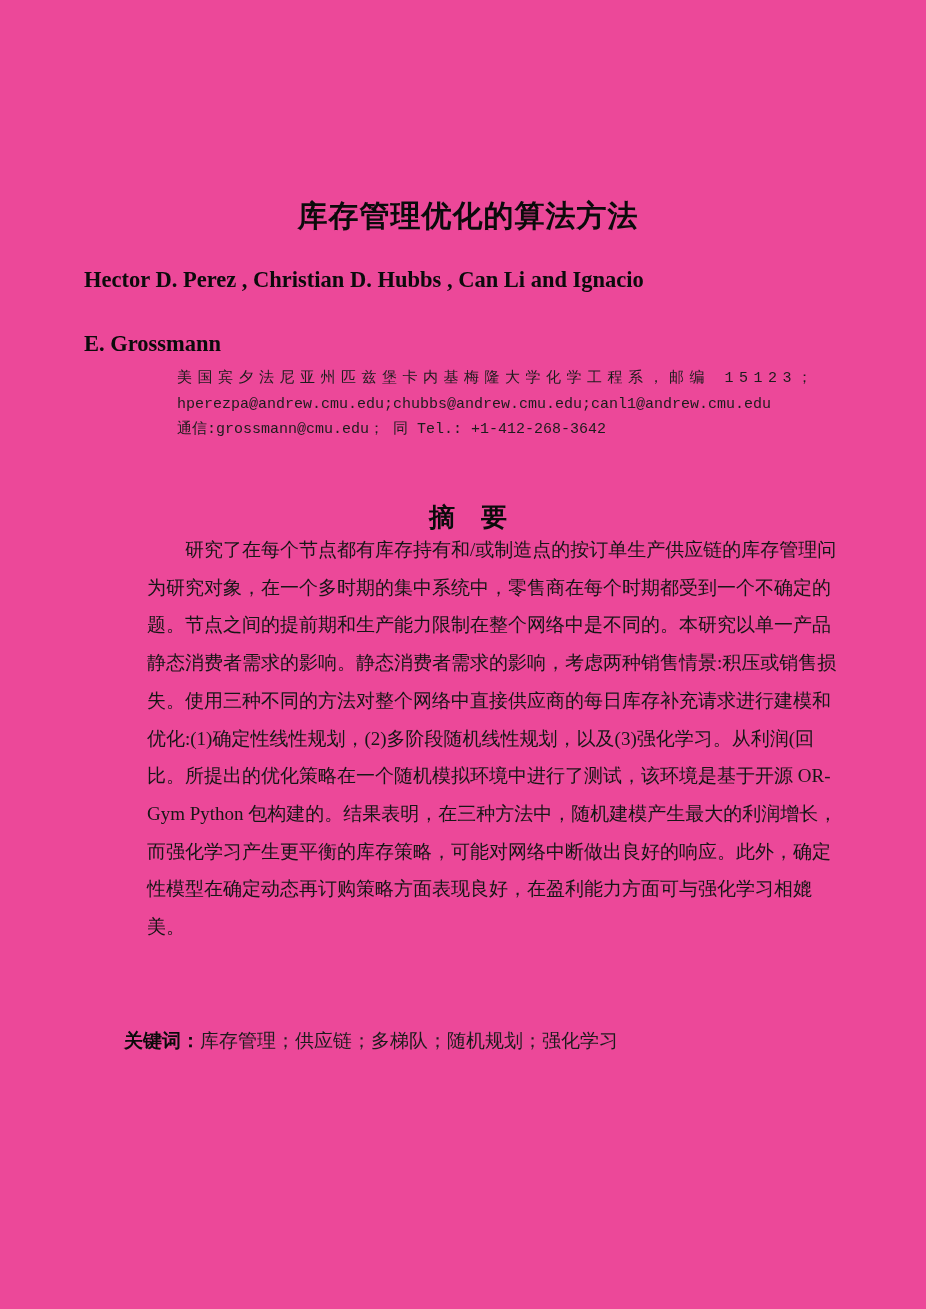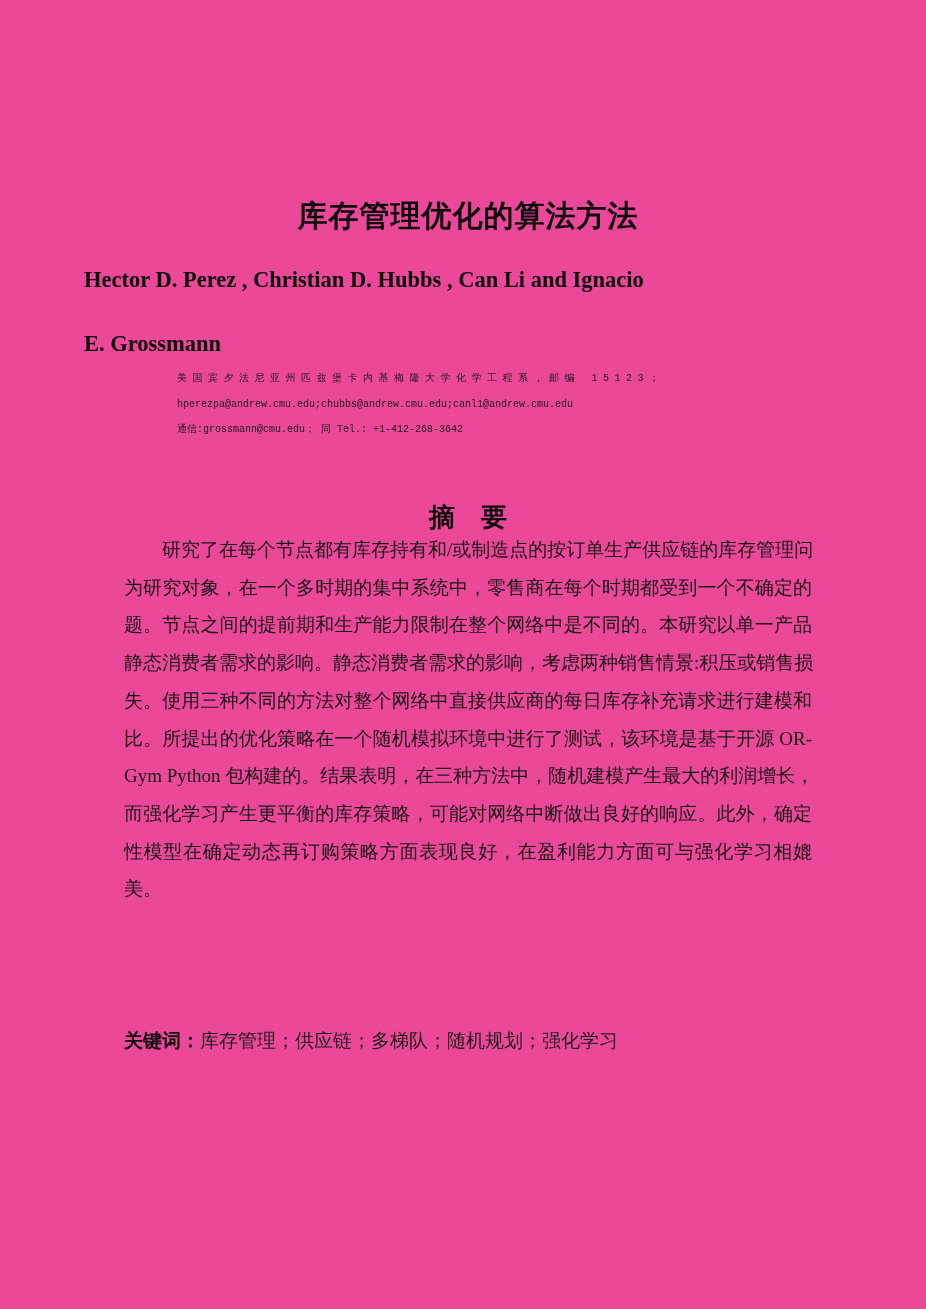--- a/index.html
+++ b/index.html
@@ -31,21 +31,21 @@
     font-weight: 700;
     font-size: 22.5px;
     line-height: 64px;
     color: #0b0b0b;
   }
   .authors .author-line { white-space: nowrap; }
   .affiliation {
     position: absolute;
     left: 177px; top: 366px; width: 636px;
     font-family: "Liberation Mono", "DejaVu Sans Mono", monospace;
-    font-size: 10px;
+    font-size: 15px;
     line-height: 25.5px;
     color: #1c1c1c;
   }
   .affiliation .aff-line { white-space: nowrap; }
   .affiliation .aff-line.spread { letter-spacing: 5.5px; }
   .abstract-heading {
     position: absolute;
     left: 124px; top: 478px; width: 688px;
     text-align: center;
     font-family: "Liberation Sans", "DejaVu Sans", sans-serif;
@@ -59,20 +59,21 @@
     left: 124px; top: 531px; width: 688px;
     font-size: 19px;
     line-height: 37.7px;
     color: #161616;
   }
   .abstract-body .abs-line {
     white-space: nowrap;
     overflow: visible;
     text-align: justify;
     text-align-last: justify;
+    margin-left: 23px;
   }
   .abstract-body .abs-line.first { text-indent: 38px; }
   .abstract-body .abs-line.last { text-align-last: left; }
   .keywords {
     position: absolute;
     left: 124px; top: 1026px; width: 688px;
     font-size: 19px;
     line-height: 30px;
     color: #1c1c1c;
     white-space: nowrap;
@@ -103,20 +104,21 @@
   </div>
 
   <h2 class="abstract-heading">摘　要</h2>
 
   <div class="abstract-body">
     <div class="abs-line first">研究了在每个节点都有库存持有和/或制造点的按订单生产供应链的库存管理问</div>
     <div class="abs-line">为研究对象，在一个多时期的集中系统中，零售商在每个时期都受到一个不确定的</div>
     <div class="abs-line">题。节点之间的提前期和生产能力限制在整个网络中是不同的。本研究以单一产品</div>
     <div class="abs-line">静态消费者需求的影响。静态消费者需求的影响，考虑两种销售情景:积压或销售损</div>
     <div class="abs-line">失。使用三种不同的方法对整个网络中直接供应商的每日库存补充请求进行建模和</div>
+    <div class="abs-line">优化:(1)确定性线性规划，(2)多阶段随机线性规划，以及(3)强化学习。从利润(回</div>
     <div class="abs-line">比。所提出的优化策略在一个随机模拟环境中进行了测试，该环境是基于开源 OR-</div>
     <div class="abs-line">Gym Python 包构建的。结果表明，在三种方法中，随机建模产生最大的利润增长，</div>
     <div class="abs-line">而强化学习产生更平衡的库存策略，可能对网络中断做出良好的响应。此外，确定</div>
     <div class="abs-line">性模型在确定动态再订购策略方面表现良好，在盈利能力方面可与强化学习相媲</div>
     <div class="abs-line last">美。</div>
   </div>
 
   <div class="keywords">
     <span class="kw-label">关键词：</span><span class="kw-text">库存管理；供应链；多梯队；随机规划；强化学习</span>
   </div>

